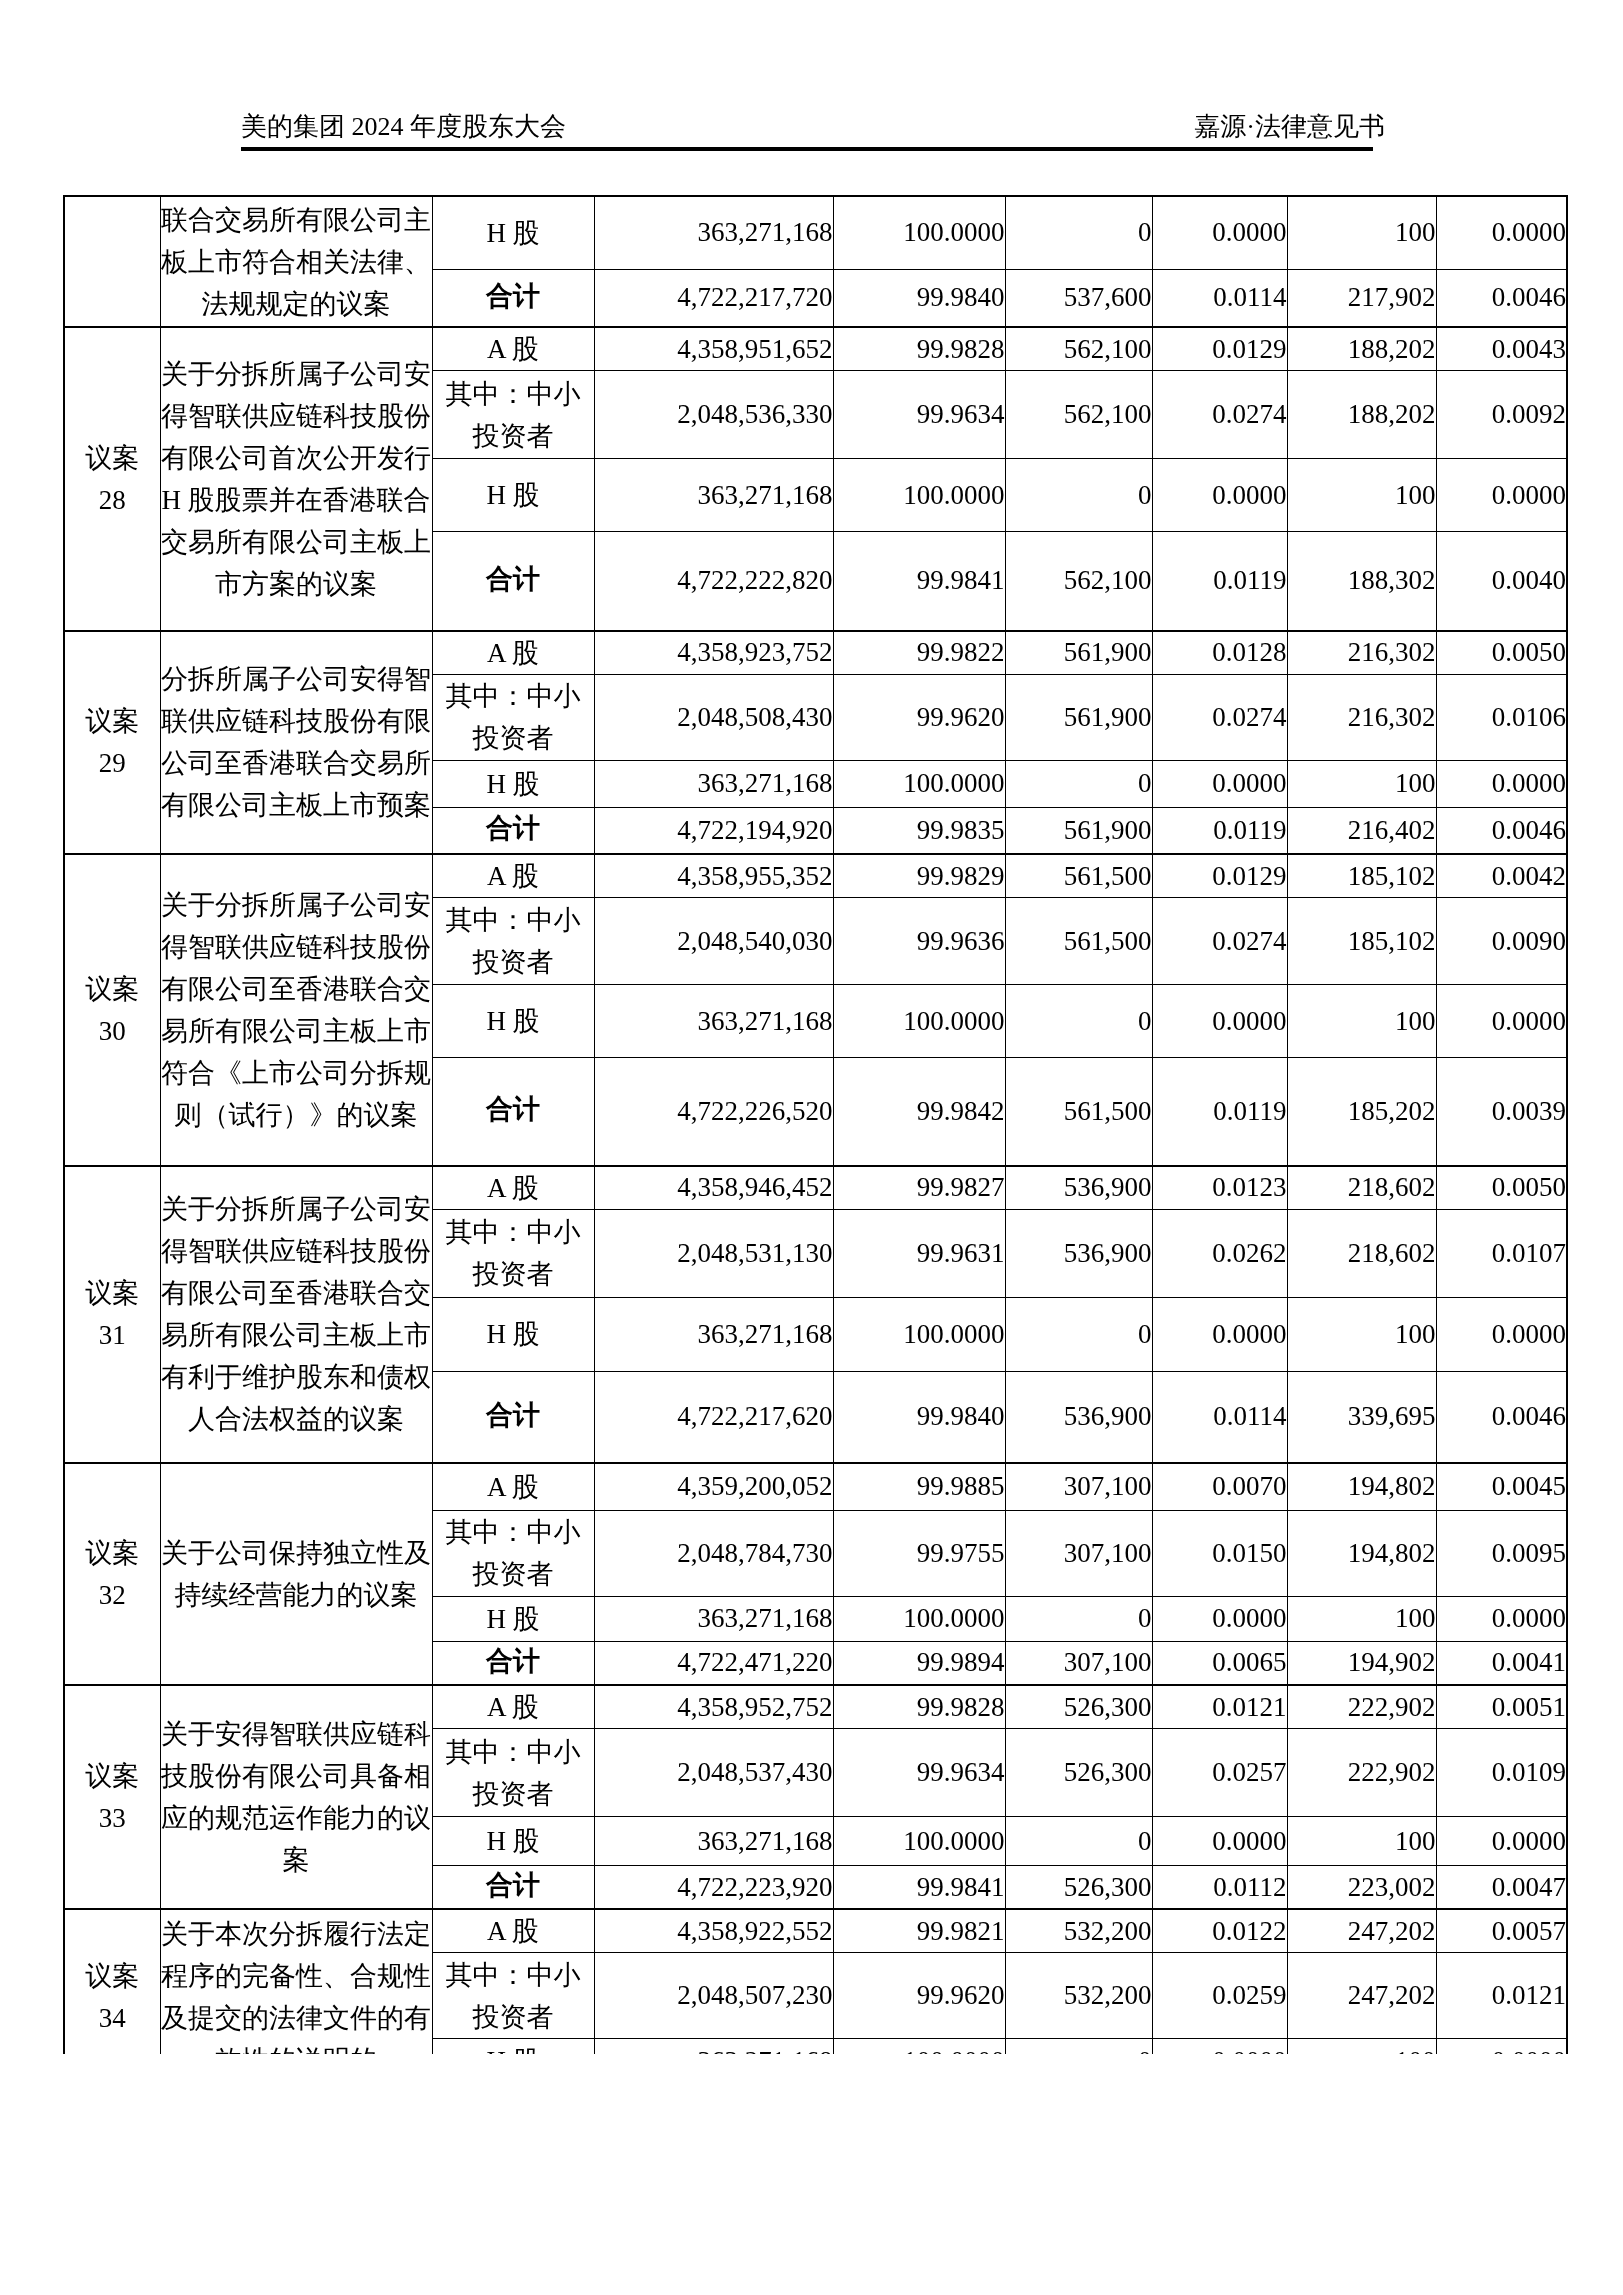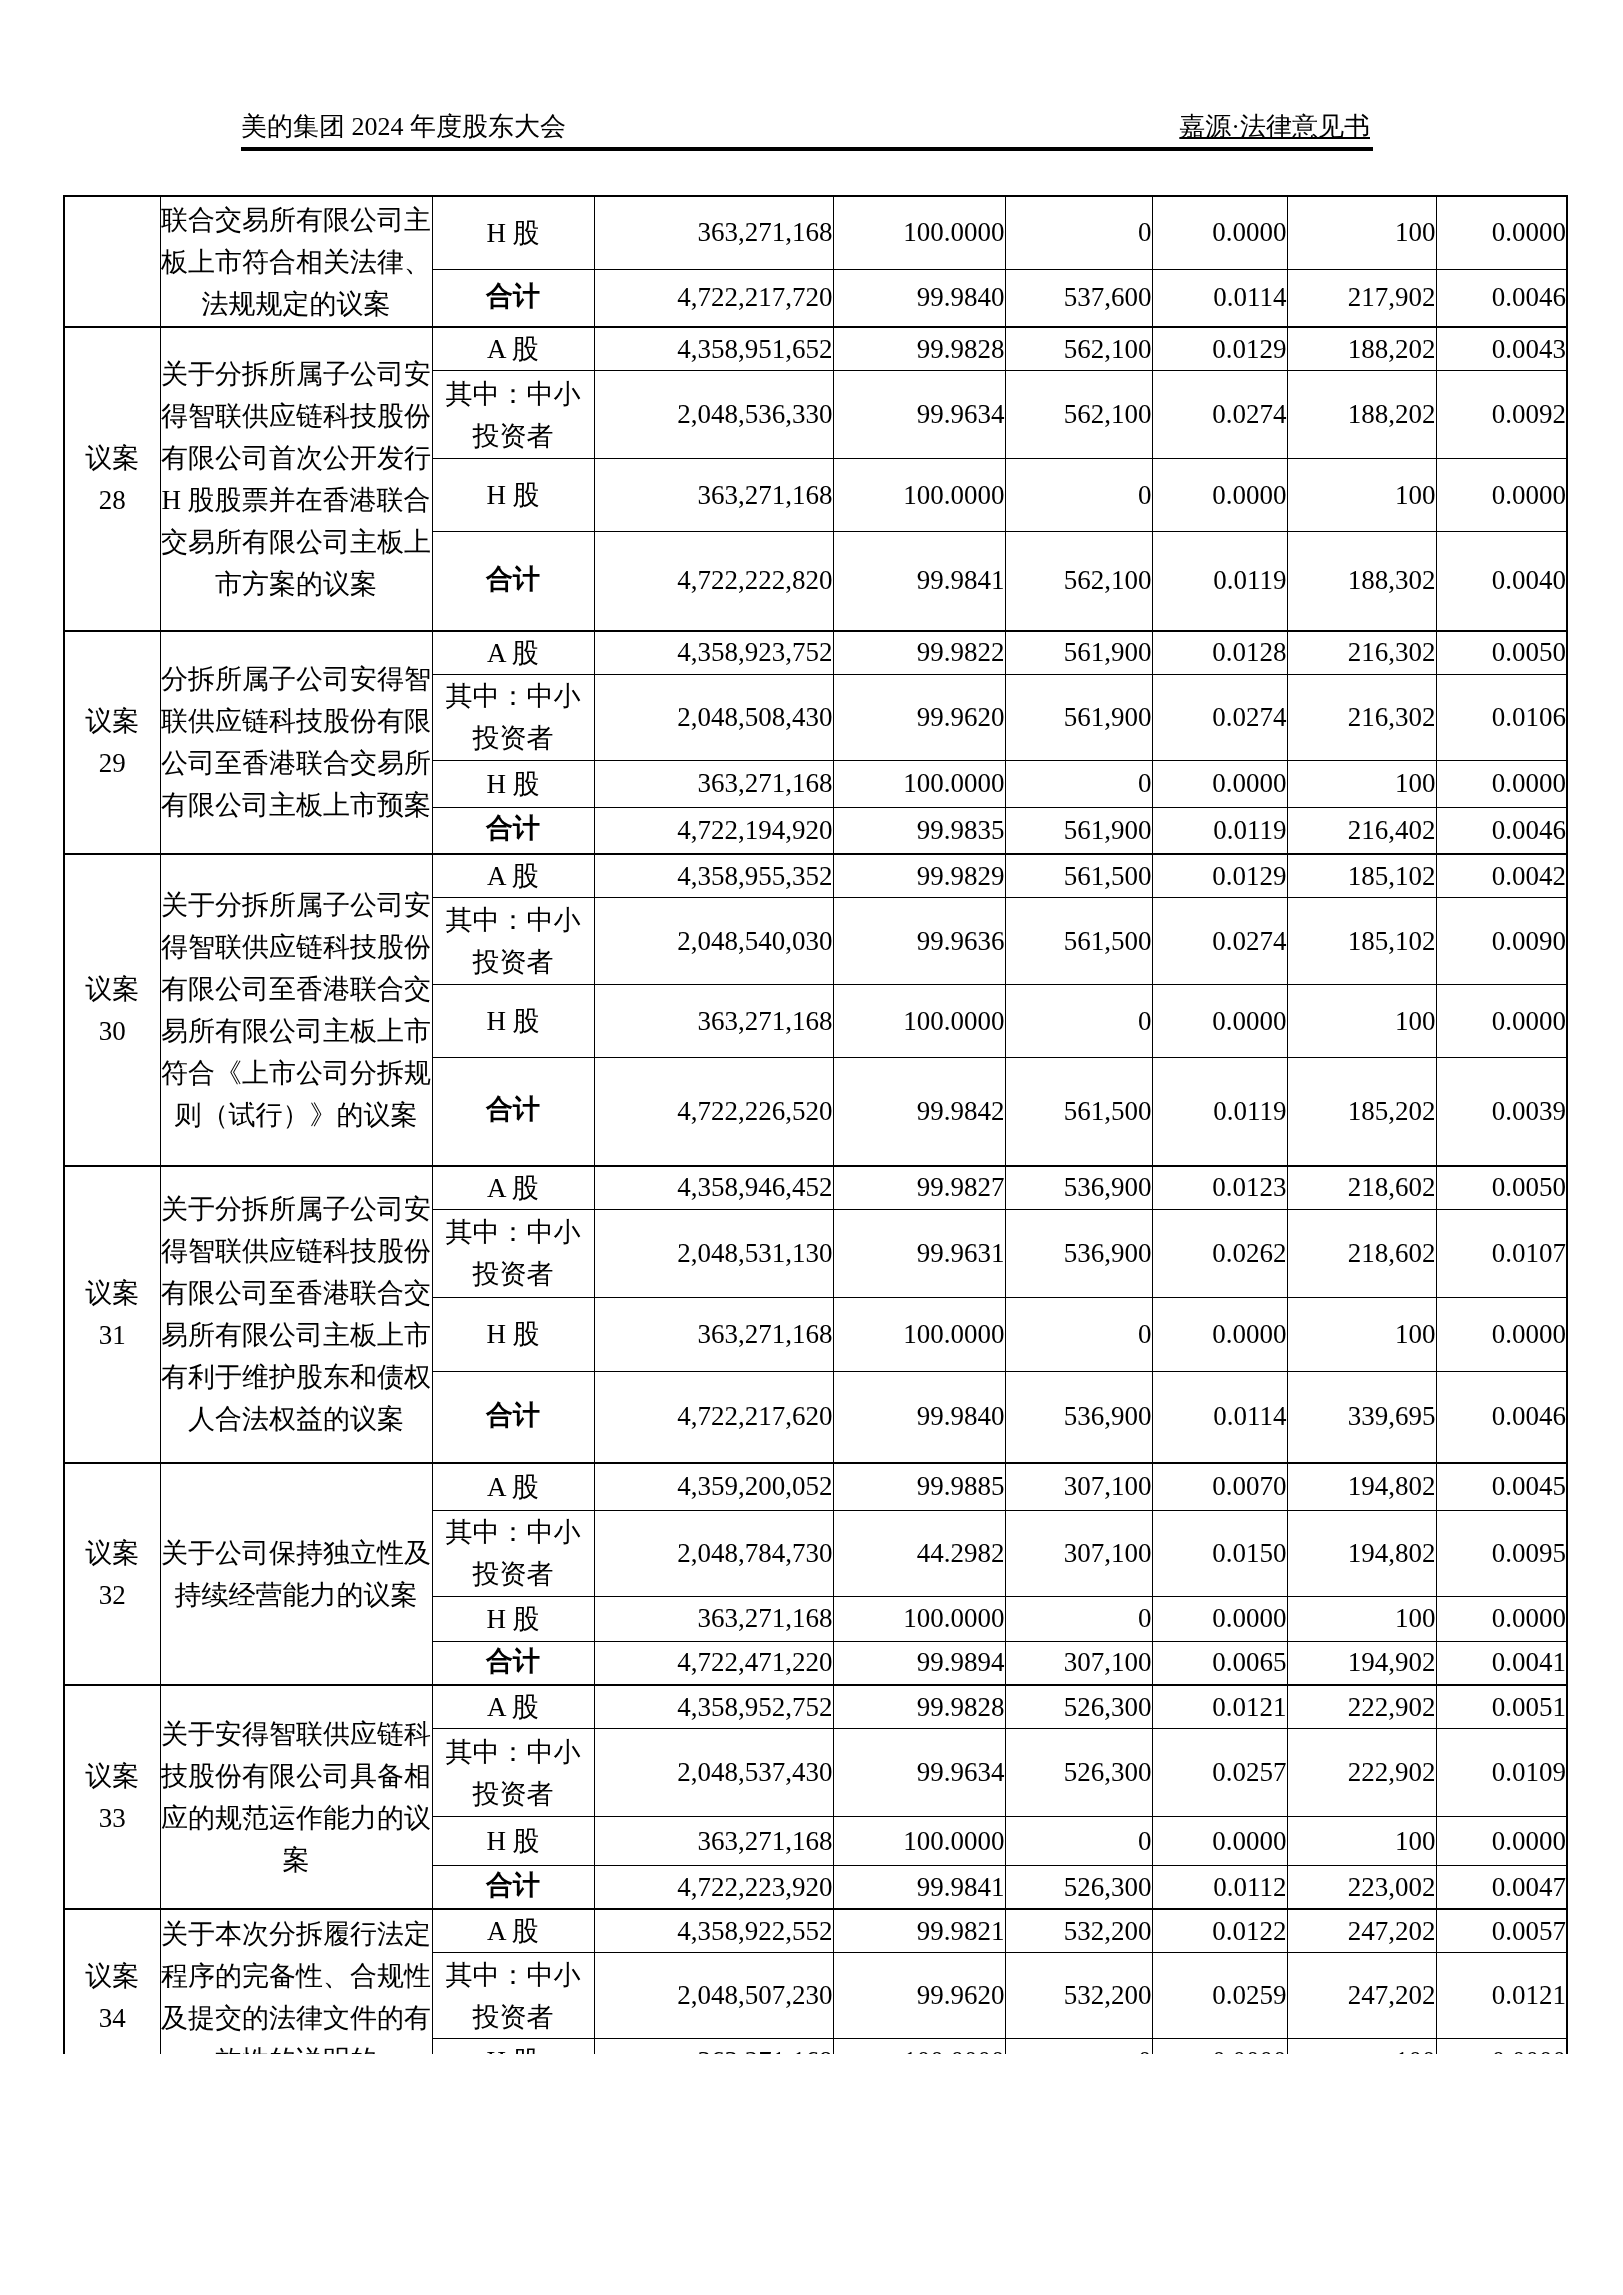--- a/index.html
+++ b/index.html
@@ -1,21 +1,21 @@
 <!DOCTYPE html>
 <html style="font-size:10.5px"><head>
 <meta charset="utf-8">
 <style>
   html,body{margin:0;padding:0;background:#ffffff;}
   .page{
     position:relative;width:1623px;height:2054px;background:#ffffff;
     font-family:"Liberation Serif","DejaVu Serif",serif;color:#000;
   }
   .hdr-left{position:absolute;left:241px;top:109px;font-size:26px;white-space:nowrap;}
-  .hdr-right{position:absolute;right:253px;top:109px;font-size:26px;white-space:nowrap;text-decoration:underline;}
+  .hdr-right{position:absolute;right:238px;top:109px;font-size:26px;white-space:nowrap;}
   .hdr-rule{position:absolute;left:241px;top:147px;width:1132px;height:3.9px;background:#000;}
   table.vt{
     position:absolute;left:63px;top:195px;width:1501px;
     border-collapse:collapse;table-layout:fixed;font-size:27px;
     border:2.6px solid #000;
   }
   table.vt td{border:1.3px solid #000;vertical-align:middle;padding:0;overflow:hidden;}
   table.vt tr.gs > td{border-top:2.6px solid #000;}
   td.case{text-align:center;line-height:42px;margin-top:25px;}
   td.case .cl,td.case .cn{display:block;}
@@ -250,21 +250,21 @@
       <td class="num">4,359,200,052</td>
       <td class="num">99.9885</td>
       <td class="num">307,100</td>
       <td class="num">0.0070</td>
       <td class="num">194,802</td>
       <td class="num">0.0045</td>
     </tr>
     <tr style="height:86px">
       <td class="share">其中：中小投资者</td>
       <td class="num">2,048,784,730</td>
-      <td class="num">44.2982</td>
+      <td class="num">99.9755</td>
       <td class="num">307,100</td>
       <td class="num">0.0150</td>
       <td class="num">194,802</td>
       <td class="num">0.0095</td>
     </tr>
     <tr style="height:45px">
       <td class="share">H 股</td>
       <td class="num">363,271,168</td>
       <td class="num">100.0000</td>
       <td class="num">0</td>

